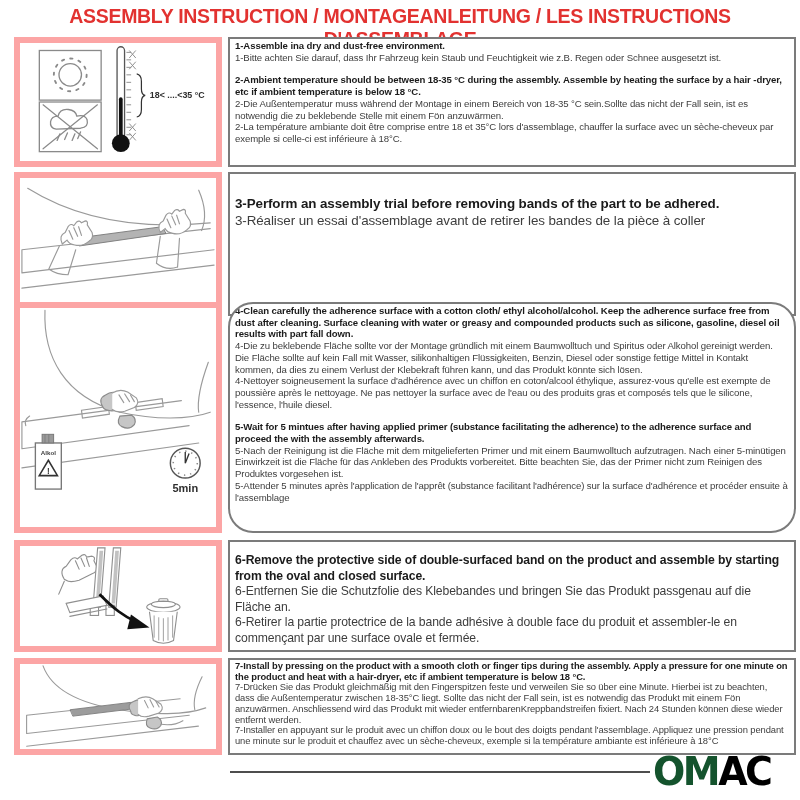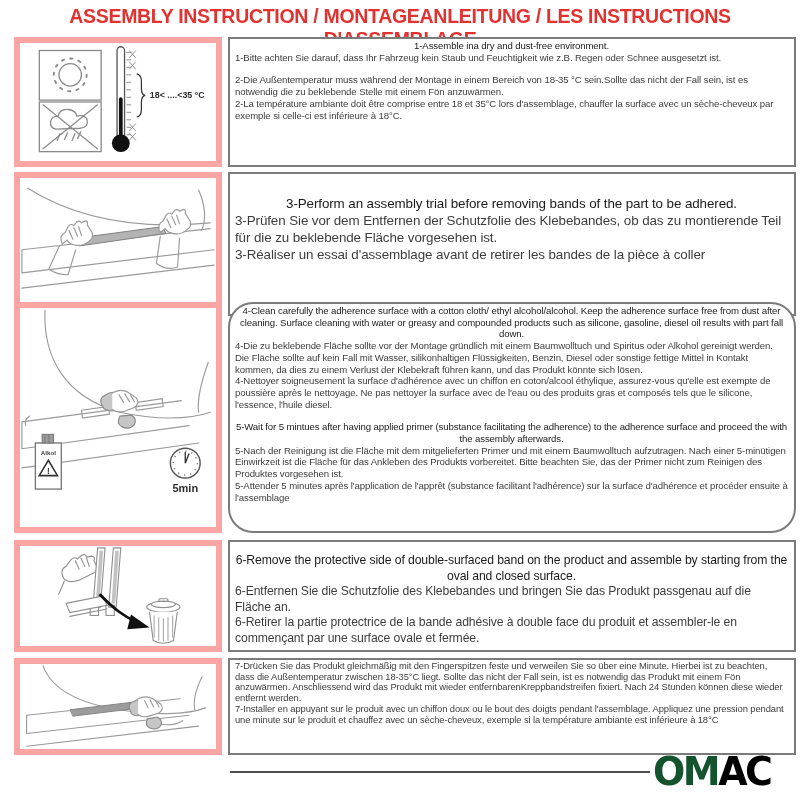--- a/index.html
+++ b/index.html
@@ -16,21 +16,21 @@
   #row4 { top:540px; height:112px; }
   #row5 { top:658px; height:97px;  }
 
   .icon-cell { flex:0 0 208px; width:208px; border:6px solid #fca5a5; background:#fff;
                box-sizing:border-box; overflow:hidden; }
   .icon-cell svg { display:block; width:100%; height:100%; }
   .text-cell { flex:1 1 auto; border:2px solid #7b7b7b; background:#fff; box-sizing:border-box;
                padding:1px 6px 0 5px; overflow:hidden; color:#3d3d3d; }
 
   .text-cell p { margin:0; letter-spacing:-0.1px; }
-  .text-cell p.b { font-weight:normal; color:#1b1b1b;text-align:center; }
+  .text-cell p.b { font-weight:bold; color:#1b1b1b; }
   .gap { height:11px; }
 
   #row1 .text-cell { font-size:9.6px;  line-height:11.7px; }
   #row2 .text-cell { font-size:13.4px; line-height:17px; padding-top:21px; }
   #row3 .text-cell { font-size:9.6px;  line-height:11.7px;border-radius:25px; }
   #row4 .text-cell { font-size:12.2px; line-height:15.6px; padding-top:11px; }
   #row5 .text-cell { font-size:9.4px;  line-height:10.7px; }
 
   .footer-line { position:absolute; top:771px; left:230px; width:420px;
                  border-top:2px solid #4e4e4e; }
@@ -71,20 +71,21 @@
           </g>
           <path d="M122,33 q5,1 5,8 v8 q0,6 4,7 q-4,1 -4,7 v8 q0,7 -5,8" stroke="#333" stroke-width="1.3"></path>
         </g>
         <text x="136" y="59" font-size="9.5" font-weight="bold" fill="#2e2e2e">18&lt; ....&lt;35 °C</text>
       </svg>
     </div>
     <div class="text-cell">
       <p class="b">1-Assemble ina dry and dust-free environment.</p>
       <p>1-Bitte achten Sie darauf, dass Ihr Fahrzeug kein Staub und Feuchtigkeit wie z.B. Regen oder Schnee ausgesetzt ist.</p>
       <div class="gap"></div>
+      <p class="b">2-Ambient temperature should be between 18-35 °C  during the assembly. Assemble by heating the surface by a hair -dryer, etc if ambient temperature is below 18 °C.</p>
       <p>2-Die Außentemperatur muss während der Montage in einem Bereich von 18-35 °C  sein.Sollte das nicht der Fall sein, ist es notwendig die zu beklebende Stelle mit einem Fön anzuwärmen.</p>
       <p>2-La température ambiante doit être comprise entre 18 et 35°C lors d'assemblage, chauffer la surface avec un sèche-cheveux par exemple si celle-ci est inférieure à 18°C.</p>
     </div>
   </div>
 
   <div class="row" id="row2">
     <div class="icon-cell">
       <svg viewBox="0 0 204 120">
         <g fill="none" stroke="#9a9a9a" stroke-width="1.2" stroke-linecap="round">
           <path d="M8,2 C56,32 118,46 198,38"></path>
@@ -96,21 +97,20 @@
           <path d="M51,46 l4,9 M56,43 l4,9 M61,42 l3,9"></path>
           <path d="M41,62 L30,86 M58,66 L50,92 M30,86 q8,6 20,6"></path>
           <path d="M146,48 q-4,-9 3,-12 l3,-6 q3,-4 6,-1 l3,-4 q3,-2 5,1 l4,-2 q3,0 2,4 l5,8 q2,6 -3,9 q-7,6 -15,4 q-6,-1 -8,-5 z" fill="#fff"></path>
           <path d="M153,34 l4,9 M158,31 l4,9 M163,30 l3,9"></path>
           <path d="M146,52 L142,80 M166,54 L164,84 M142,80 q10,8 22,4"></path>
         </g>
       </svg>
     </div>
     <div class="text-cell">
       <p class="b">3-Perform an assembly trial before removing bands of the part to be adhered.</p>
-      <p>3-Prüfen Sie vor dem Entfernen der Schutzfolie des Klebebandes, ob das zu montierende Teil für die zu beklebende Fläche vorgesehen ist.</p>
       <p>3-Réaliser un essai d'assemblage avant de retirer les bandes de la pièce à coller</p>
     </div>
   </div>
 
   <div class="row" id="row3">
     <div class="icon-cell">
       <svg viewBox="0 0 204 227">
         <g fill="none" stroke="#9a9a9a" stroke-width="1.2" stroke-linecap="round">
           <path d="M26,2 C24,50 46,92 104,108"></path>
           <path d="M104,108 C140,116 176,116 198,108"></path>
@@ -199,20 +199,21 @@
           <polygon points="50,50 116,42 119,49 53,57" fill="#9c9c9c" stroke="#7d7d7d" stroke-width="1"></polygon>
           <path d="M116,52 q-5,-8 3,-11 q7,-4 13,0 l5,5 q2,6 -4,8 q-8,4 -13,2 q-4,-1 -4,-4 z" fill="#c6c6c6" stroke="#8a8a8a"></path>
           <path d="M124,38 q9,-4 16,0 l9,6 q4,6 -3,10 l-10,3 q-8,2 -12,-2" fill="#fff"></path>
           <path d="M131,40 l4,8 M137,39 l4,8 M143,40 l4,7"></path>
           <path d="M134,60 q-3,8 3,10 q8,3 12,-3 q2,-6 -4,-9 z" fill="#c6c6c6" stroke="#8a8a8a"></path>
           <path d="M149,66 q14,2 24,-4"></path>
         </g>
       </svg>
     </div>
     <div class="text-cell">
+      <p class="b">7-Install by pressing on the product with a smooth cloth or finger tips during the assembly. Apply a pressure for one minute on the product and heat with a hair-dryer, etc if ambient temperature is below 18 °C.</p>
       <p>7-Drücken Sie das Produkt gleichmäßig mit den Fingerspitzen feste und verweilen Sie so über eine Minute. Hierbei ist zu beachten, dass die Außentemperatur zwischen 18-35°C liegt. Sollte das nicht der Fall sein, ist es notwendig das Produkt mit einem Fön anzuwärmen. Anschliessend wird das Produkt mit wieder entfernbarenKreppbandstreifen fixiert. Nach 24 Stunden können diese wieder entfernt werden.</p>
       <p>7-Installer en appuyant sur le produit avec un chiffon doux ou le bout des doigts pendant l'assemblage. Appliquez une pression pendant une minute sur le produit et chauffez avec un sèche-cheveux, exemple si la température ambiante est inférieure à 18°C</p>
     </div>
   </div>
 
   <div class="footer-line"></div>
   <div class="logo">
     <span class="lb">OM</span><span class="lr">AC</span>
   </div>
 

